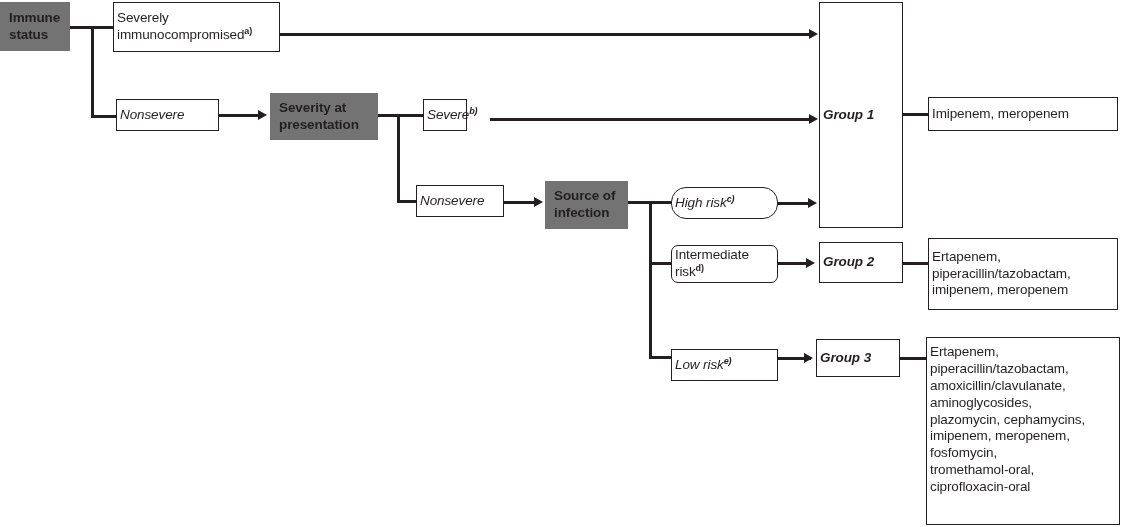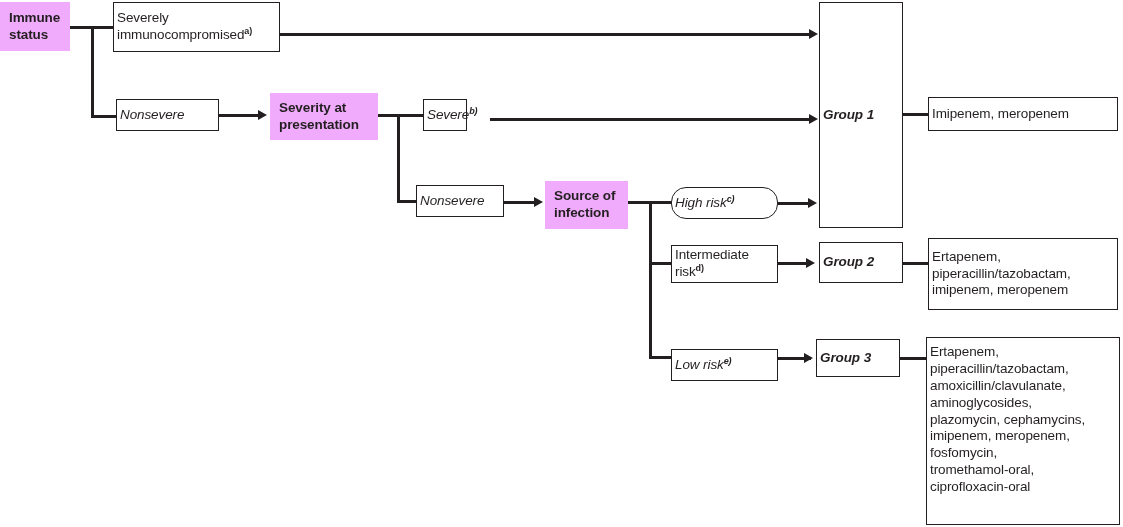--- a/index.html
+++ b/index.html
@@ -26,21 +26,21 @@
     font-size: 13.5px;
     line-height: 1.25;
     letter-spacing: -0.1px;
   }
   .box {
     border: 1.6px solid #231f20;
     background: #ffffff;
     padding: 3px 3px;
   }
   .gray {
-    background: #f0abfc;
+    background: #737373;
     border: none;
     font-weight: bold;
     padding: 3px 9px;
   }
   .bold {
     font-weight: bold;
   }
   .ctr {
     justify-content: center;
     text-align: left;
@@ -158,21 +158,21 @@
 
   <div class="node gray lft multiline" style="left:545px; top:181px; width:83px; height:48px;">
     <span class="txt">Source of
 infection</span>
   </div>
 
   <div class="node box ctr" style="left:671px; top:187px; width:107px; height:32px;border-radius:15px;">
     <span class="txt"><span>High risk</span><sup>c)</sup></span>
   </div>
 
-  <div class="node box lft multiline" style="left:671px; top:245px; width:107px; height:38px;">
+  <div class="node box lft multiline" style="left:671px; top:245px; width:107px; height:38px;border-radius:7px;">
     <span class="txt"><span>Intermediate
 risk</span><sup>d)</sup></span>
   </div>
 
   <div class="node box ctr" style="left:671px; top:342px; width:107px; height:32px;margin-top:7px;">
     <span class="txt"><span>Low risk</span><sup>e)</sup></span>
   </div>
 
   <div class="node box ctr bold" style="left:819px; top:2px; width:84px; height:226px;">
     <span class="txt">Group 1</span>

